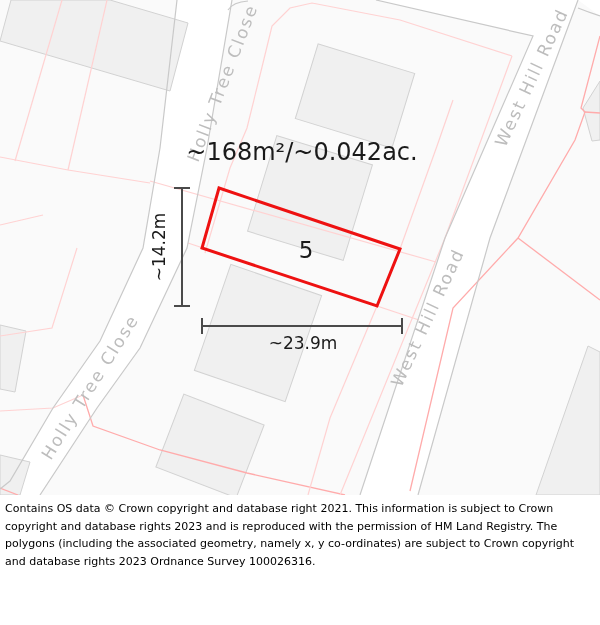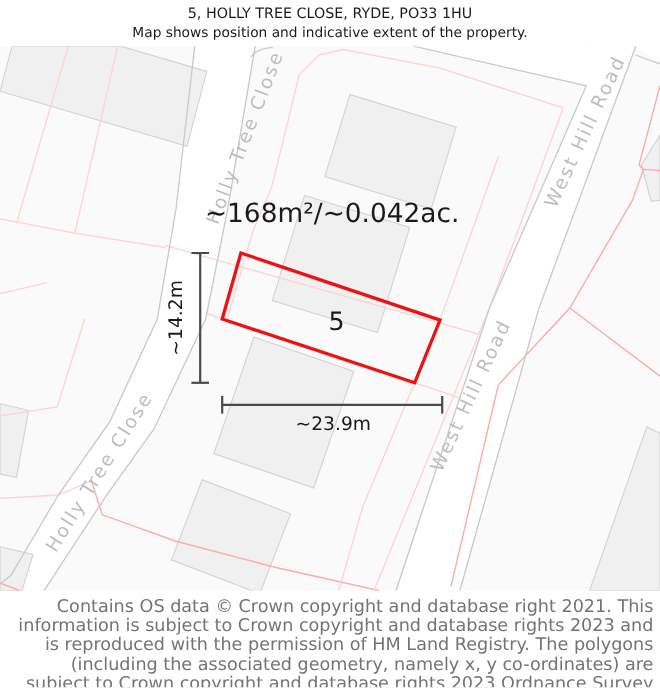--- a/index.html
+++ b/index.html
@@ -16,31 +16,27 @@
   svg{display:block;}
   .bld{fill:var(--building-fill);stroke:var(--building-edge);stroke-width:1;}
   .roadfill{fill:var(--road-fill);stroke:none;}
   .roadedge{fill:none;stroke:var(--road-edge);stroke-width:1.2;}
   .pink{fill:none;stroke:var(--parcel-line);stroke-width:1.2;}
   .pinkstrong{fill:none;stroke:var(--parcel-line-strong);stroke-width:1.3;}
   .plot{fill:none;stroke:var(--property-outline);stroke-width:3;stroke-linejoin:miter;}
   .dim{stroke:var(--dimension);stroke-width:2;}
   .roadname{fill:var(--road-label);font-size:17px;letter-spacing:2px;}
   .maptext{fill:var(--text);}
-  .footer{padding:5px 6px 0 5px;font-size:16px;line-height:17.5px;color:#737373;text-align:right;}
+  .footer{padding:5px 6px 0 5px;font-size:11px;line-height:17.5px;color:#000000;}
 </style>
 </head>
 <body>
 
 <div class="page">
 
-  <div class="header">
-    <div class="title">5, HOLLY TREE CLOSE, RYDE, PO33 1HU</div>
-    <div class="subtitle">Map shows position and indicative extent of the property.</div>
-  </div>
 
   <div class="map-wrap">
     <svg width="600" height="495" viewBox="0 0 600 495">
 
       <rect x="0" y="0" width="600" height="495" fill="var(--map-bg)"></rect>
 
       <g>
         <path class="roadfill" d="M177,0 L160,148 L143,248 L100,341 L53,408 L10,481 L0,489 L0,495 L40,495 L97,408 L140,348 L187,248 L207,148 L232,0 Z"></path>
         <path class="roadfill" d="M533,0 L532,36 L445,238 L360,495 L418,495 L490,238 L578,0 Z"></path>
         <path class="roadfill" d="M376,0 L533,36 L533,0 Z M578,0 L600,16 L600,0 Z"></path>

